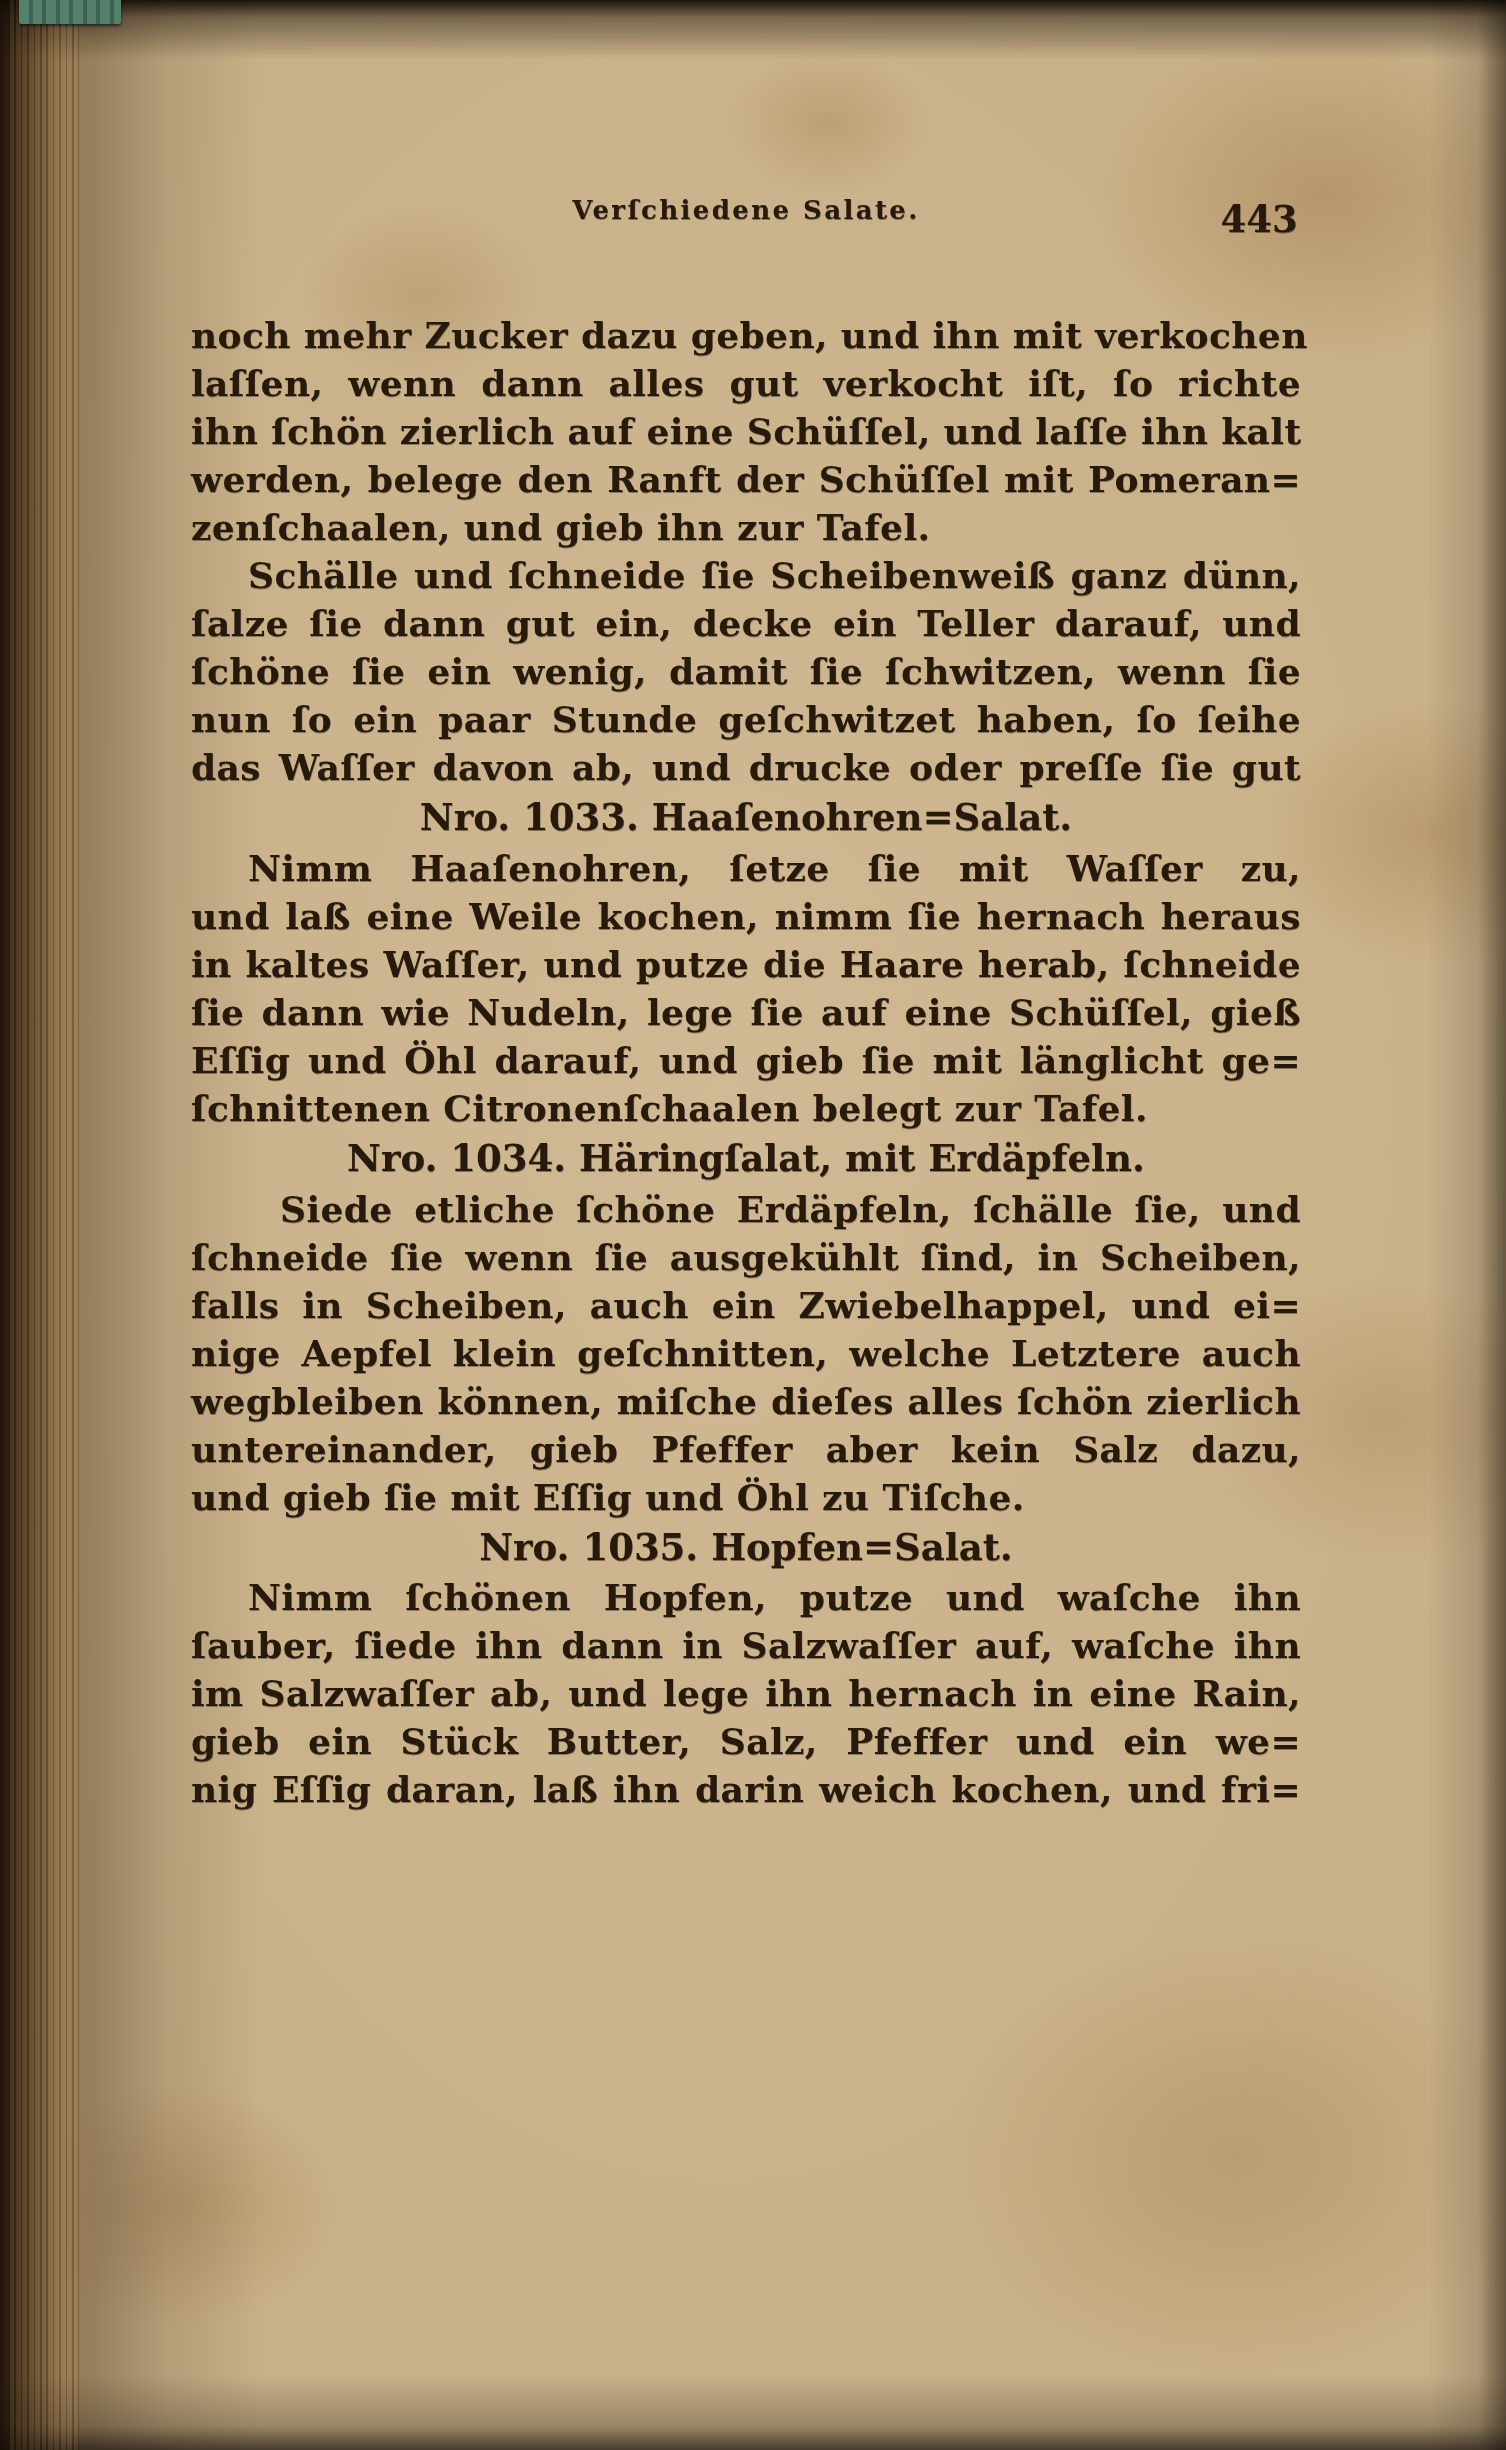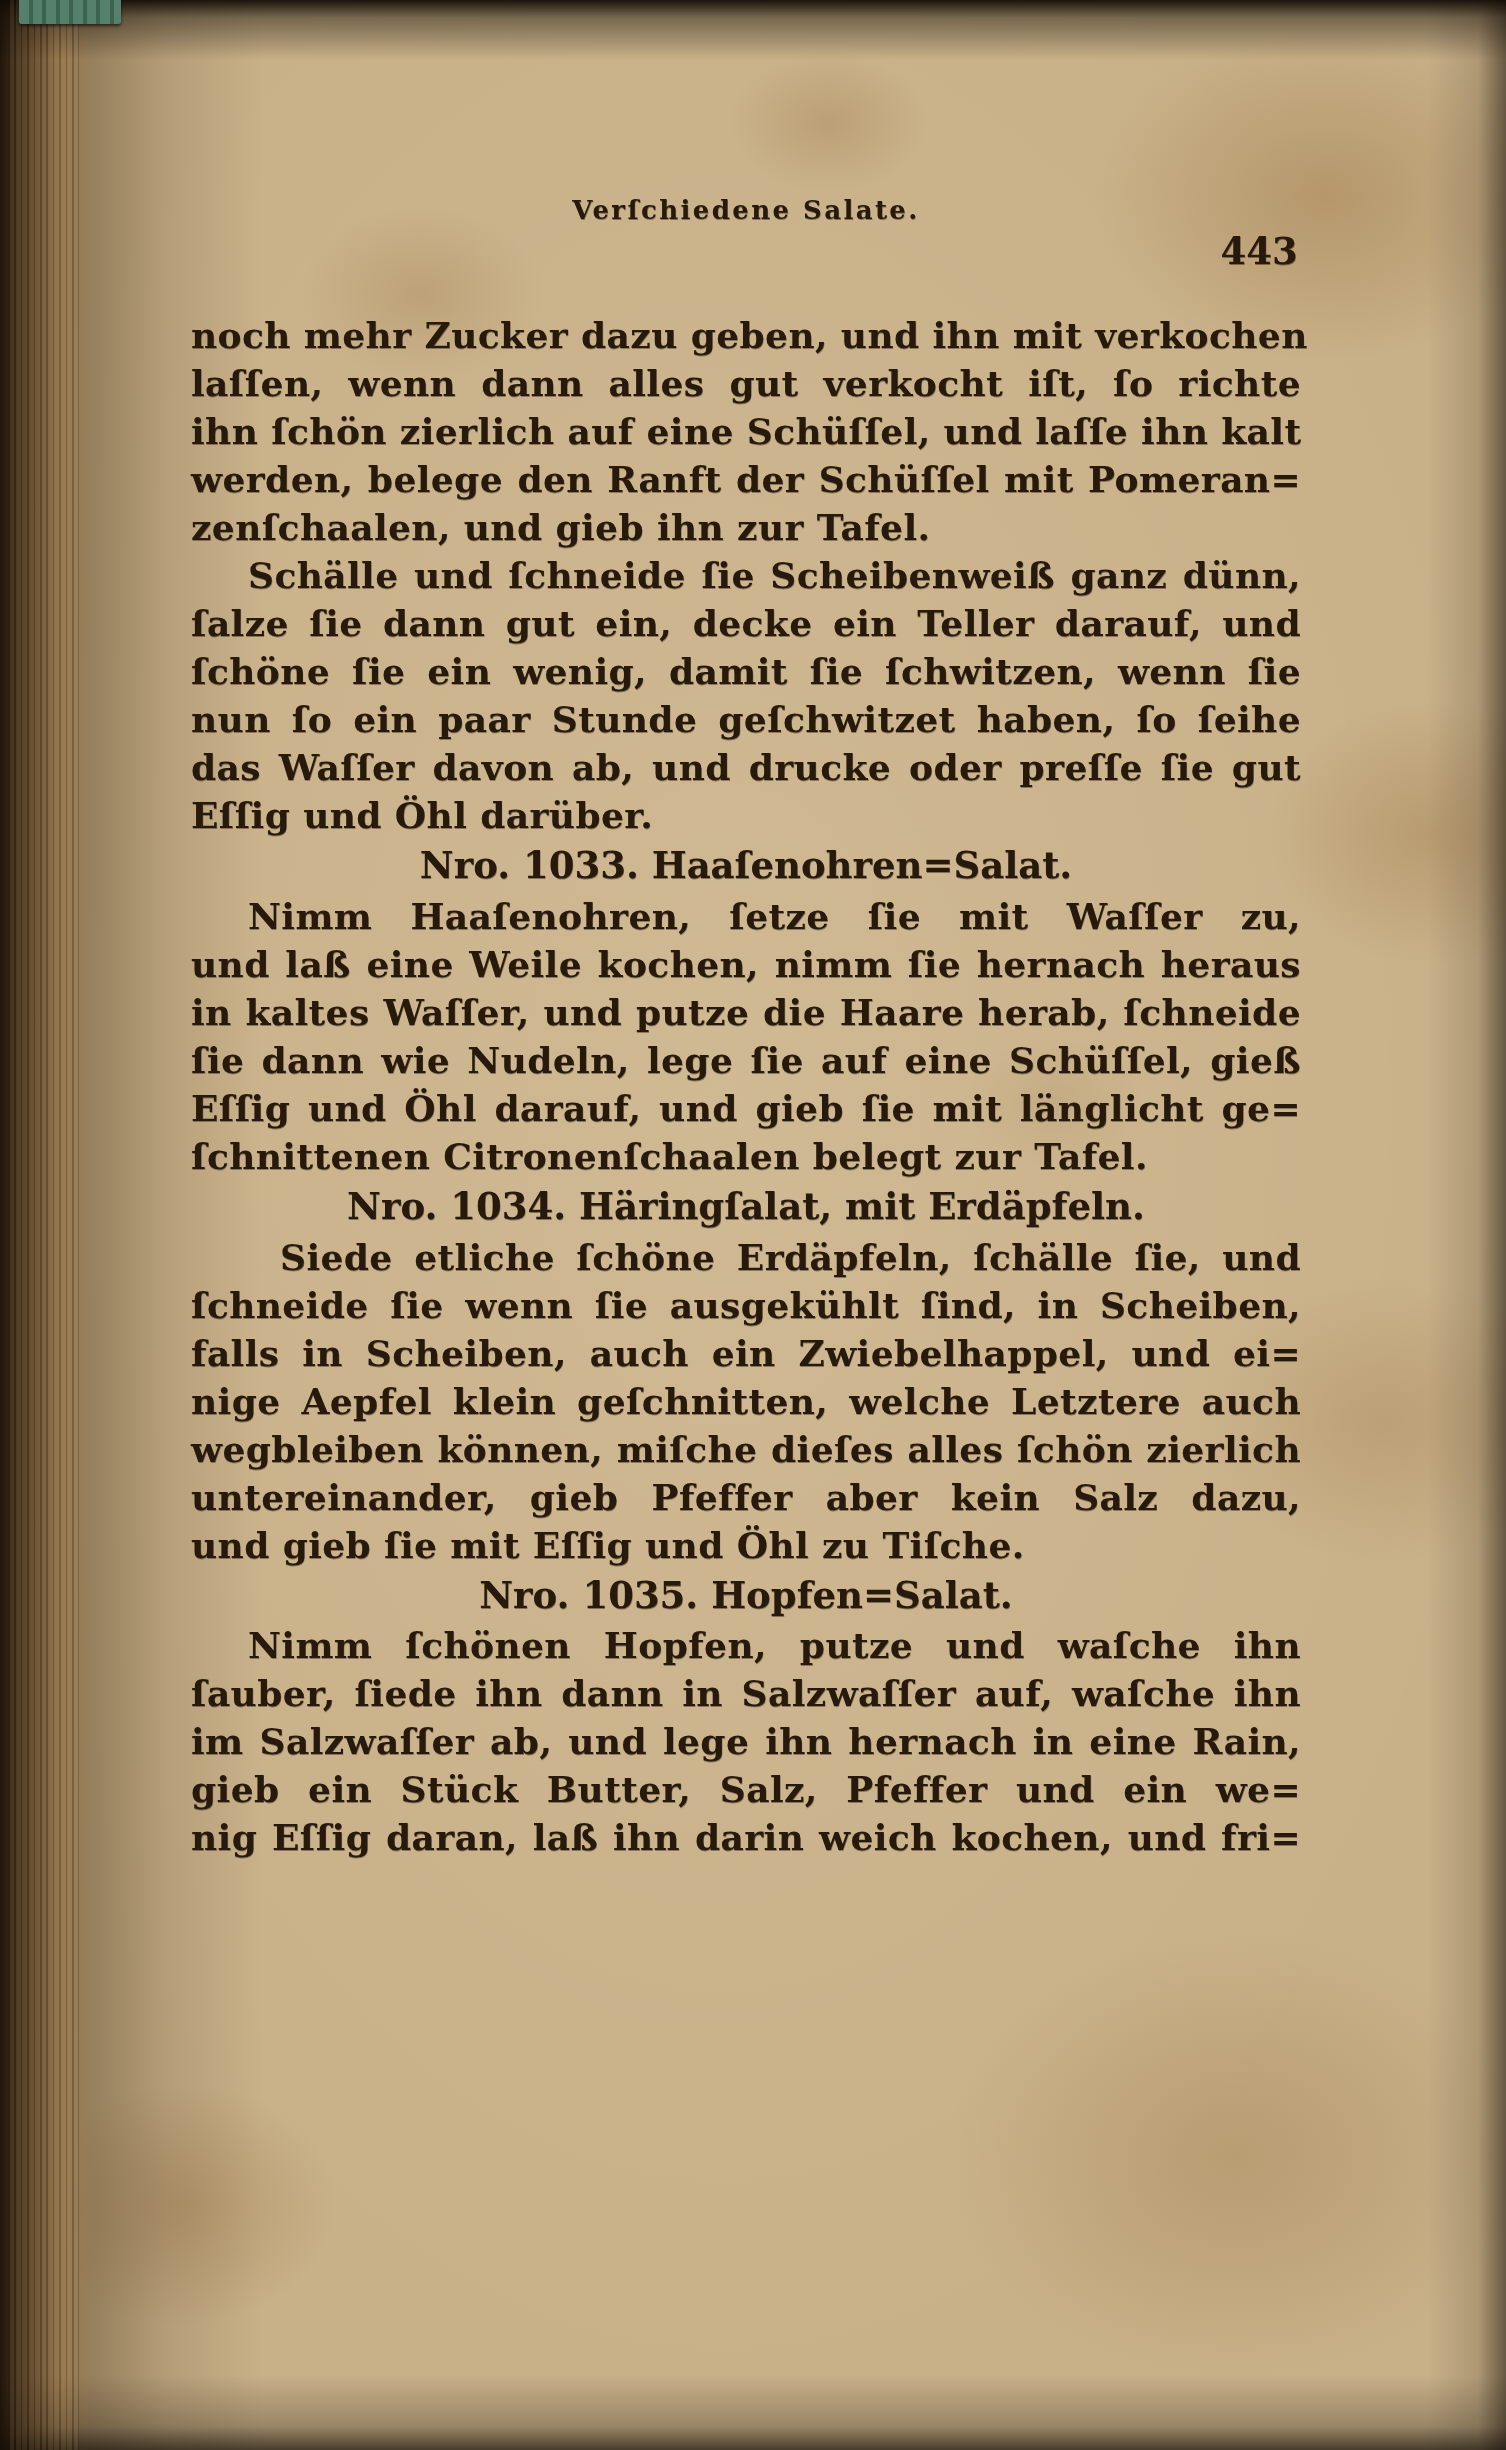--- a/index.html
+++ b/index.html
@@ -84,21 +84,20 @@
     letter-spacing: 2.4px;
     text-shadow: 0.5px 0.6px 0.6px rgba(40,25,10,0.45);
   }
   .pagenum {
     position: absolute;
     right: 3.2px;
     top: 1.6px;
     font-size: 37px;
     font-weight: bold;
     text-shadow: 0.5px 0.6px 0.6px rgba(40,25,10,0.45);
-    margin-top: 32px;
   }
   .body-text {
     margin-top: 68px;
   }
   .line {
     font-size: 36px;
     line-height: 48px;
     font-weight: bold;
     letter-spacing: 0.4px;
     text-align: justify;
@@ -148,21 +147,20 @@
         <div class="line">werden, belege den Ranft der Schüſſel mit Pomeran=</div>
         <div class="line last">zenſchaalen, und gieb ihn zur Tafel.</div>
       </div>
 
       <div class="para">
         <div class="line indent">Schälle und ſchneide ſie Scheibenweiß ganz dünn,</div>
         <div class="line">ſalze ſie dann gut ein, decke ein Teller darauf, und</div>
         <div class="line">ſchöne ſie ein wenig, damit ſie ſchwitzen, wenn ſie</div>
         <div class="line">nun ſo ein paar Stunde geſchwitzet haben, ſo ſeihe</div>
         <div class="line">das Waſſer davon ab, und drucke oder preſſe ſie gut</div>
-        <div class="line last">Eſſig und Öhl darüber.</div>
       </div>
 
       <div class="heading">Nro. 1033. Haaſenohren=Salat.</div>
       <div class="para">
         <div class="line indent">Nimm Haaſenohren, ſetze ſie mit Waſſer zu,</div>
         <div class="line">und laß eine Weile kochen, nimm ſie hernach heraus</div>
         <div class="line">in kaltes Waſſer, und putze die Haare herab, ſchneide</div>
         <div class="line">ſie dann wie Nudeln, lege ſie auf eine Schüſſel, gieß</div>
         <div class="line">Eſſig und Öhl darauf, und gieb ſie mit länglicht ge=</div>
         <div class="line last">ſchnittenen Citronenſchaalen belegt zur Tafel.</div>

